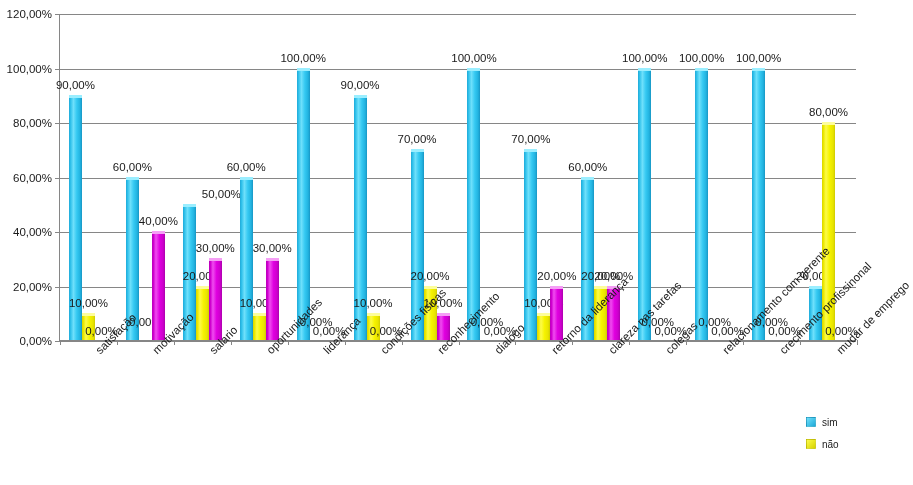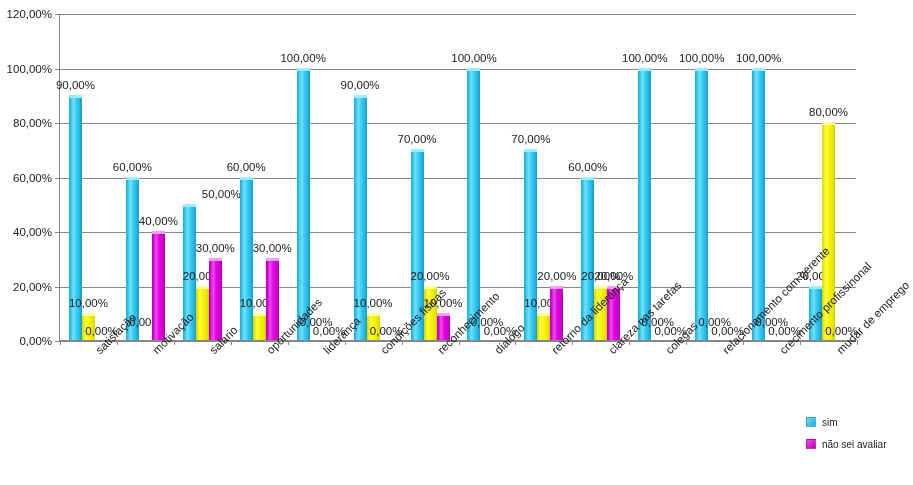--- a/index.html
+++ b/index.html
@@ -469,18 +469,18 @@
         <span>mudar de emprego</span>
       </div>
     </div>
 
   <div id="legend">
       <div class="legend-row">
         <div class="legend-swatch sim"></div>
         <div class="legend-text">sim</div>
       </div>
       <div class="legend-row">
-        <div class="legend-swatch naosei"></div>
-        <div class="legend-text">não sei avaliar</div>
+        <div class="legend-swatch nao"></div>
+        <div class="legend-text">não</div>
       </div>
     </div>
 
 </div>
 
 </body></html>

